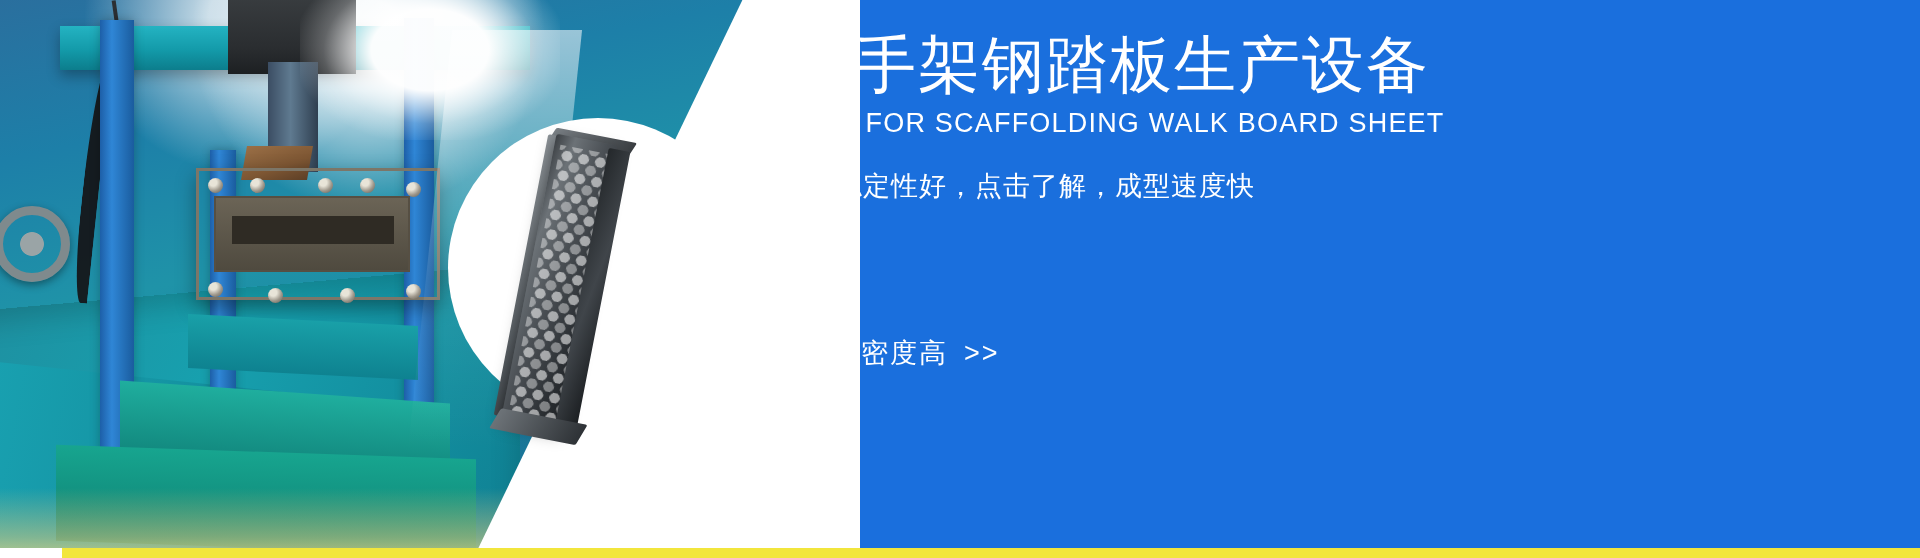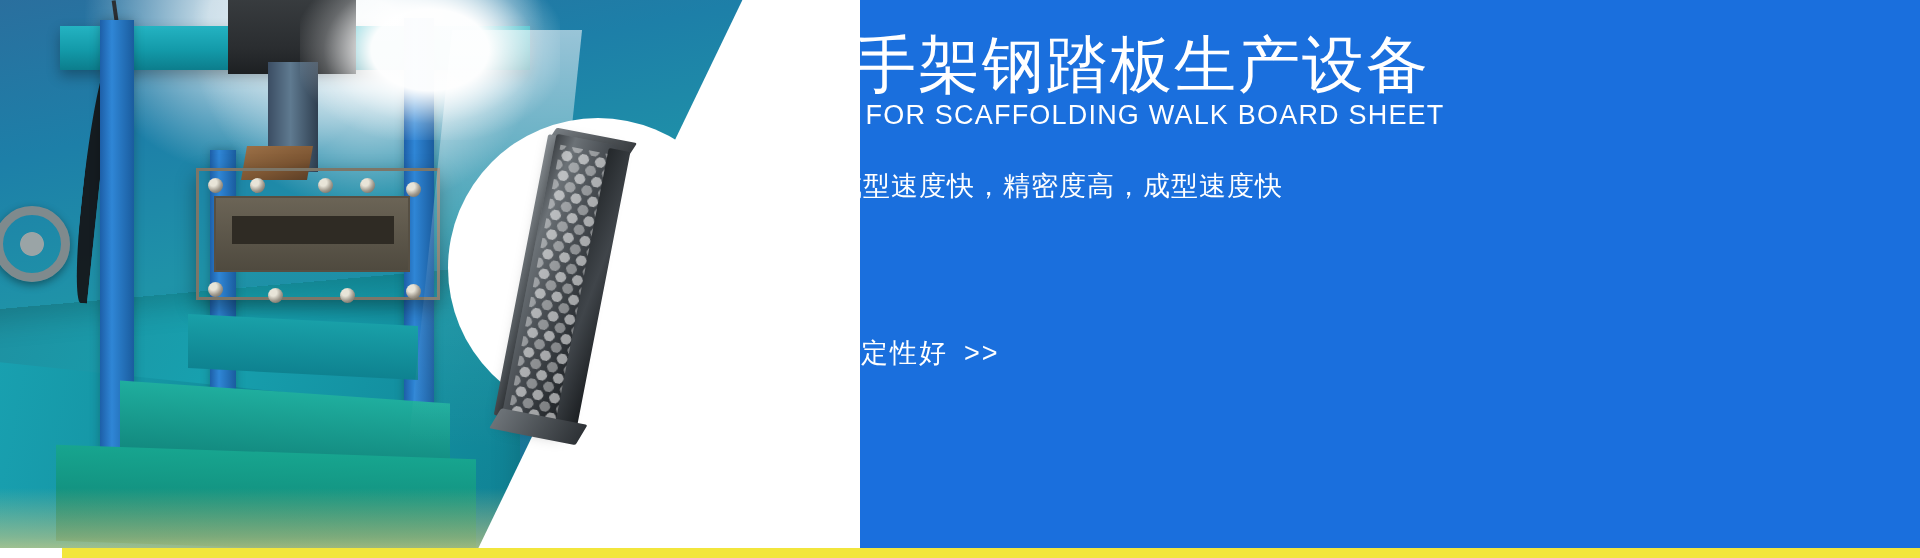--- a/index.html
+++ b/index.html
@@ -274,21 +274,21 @@
     position: absolute;
     left: 0; top: 32px;
     font-size: 62px;
     font-weight: 400;
     letter-spacing: 2px;
     line-height: 1.08;
     white-space: nowrap;
   }
   .subtitle {
     position: absolute;
-    left: 2px; top: 100px;
+    left: 2px; top: 108px;
     font-size: 27px;
     font-weight: 300;
     letter-spacing: 1.2px;
     white-space: nowrap;
     color: #ffffff;
   }
   .bullets {
     position: absolute;
     left: 4px; top: 168px;
     width: 1100px;
@@ -396,28 +396,28 @@
   <div class="content">
 
     <div class="title">脚手架钢踏板生产设备</div>
 
     <div class="subtitle">LINE FOR SCAFFOLDING WALK BOARD SHEET</div>
 
     <div class="bullets">
 
       <div class="bullet">
         <span class="box"></span>
-        <span class="txt">成型速度快，精密度高，成型速度快</span>
+        <span class="txt">稳定性好，点击了解，成型速度快</span>
       </div>
 
 
     </div>
 
     <div class="cta">
-      <span class="cta-text">稳定性好</span>
+      <span class="cta-text">精密度高</span>
       <span class="cta-arrows">&gt;&gt;</span>
     </div>
 
   </div>
 
   <div class="bottom-strip">
     <div class="seg-white"></div>
   </div>
 
 </div>

